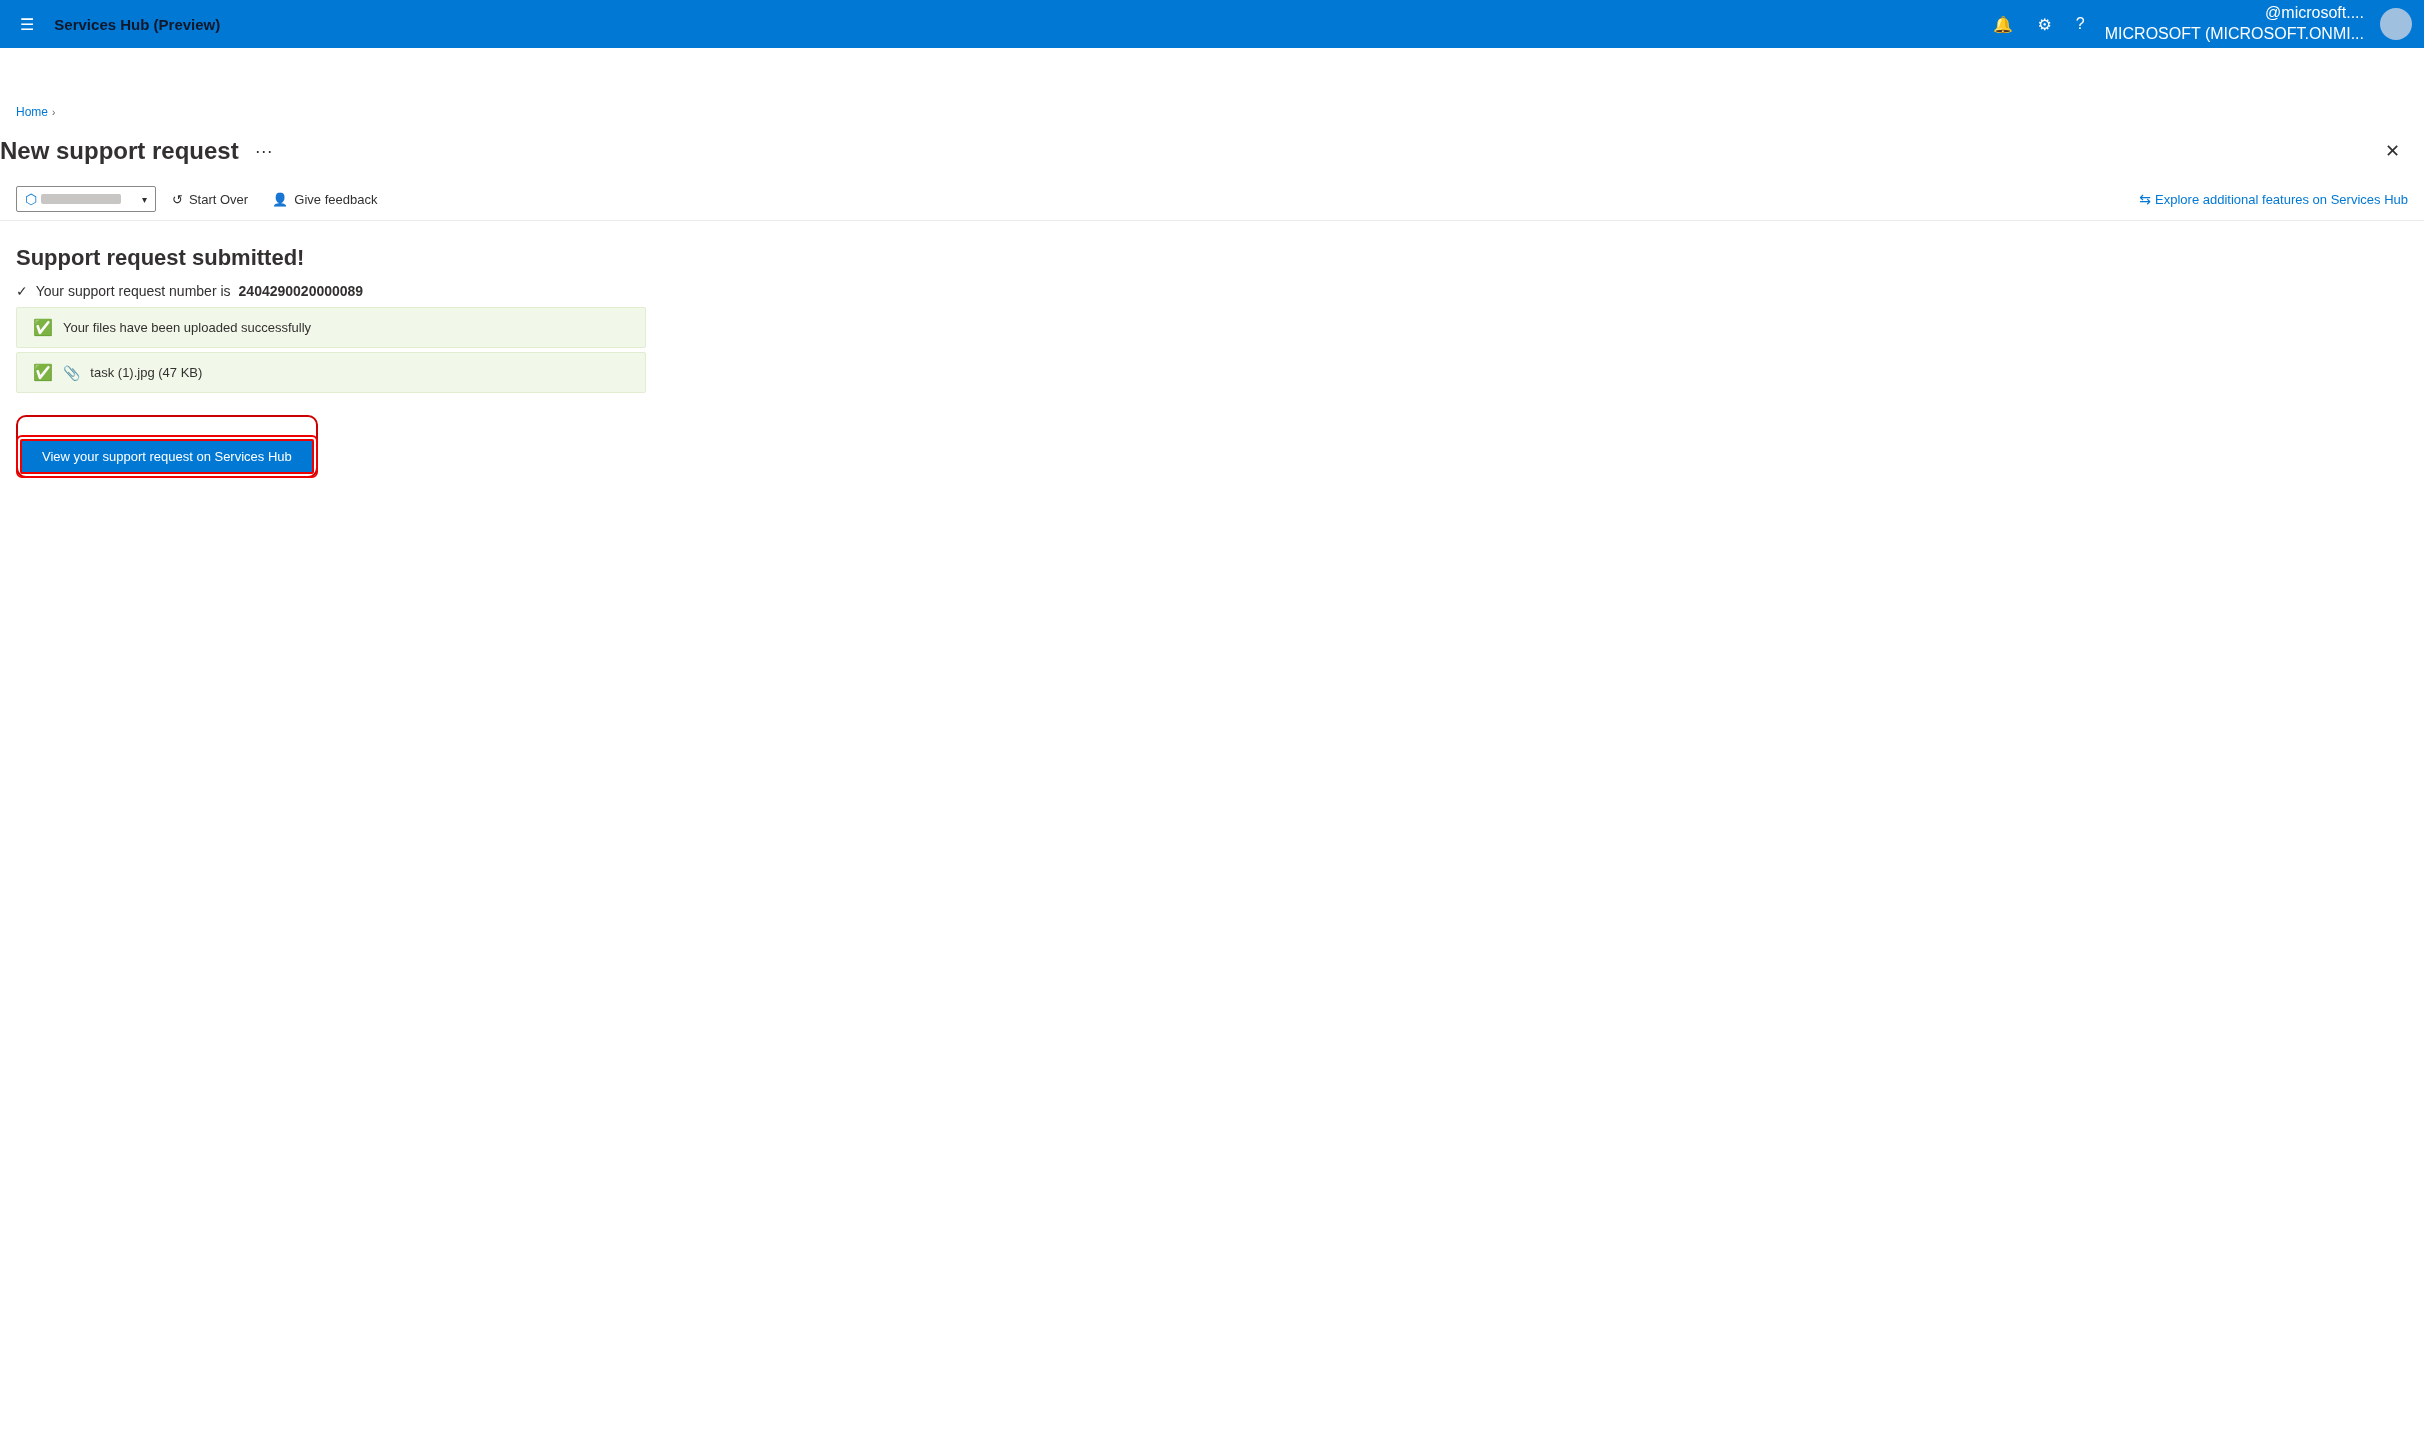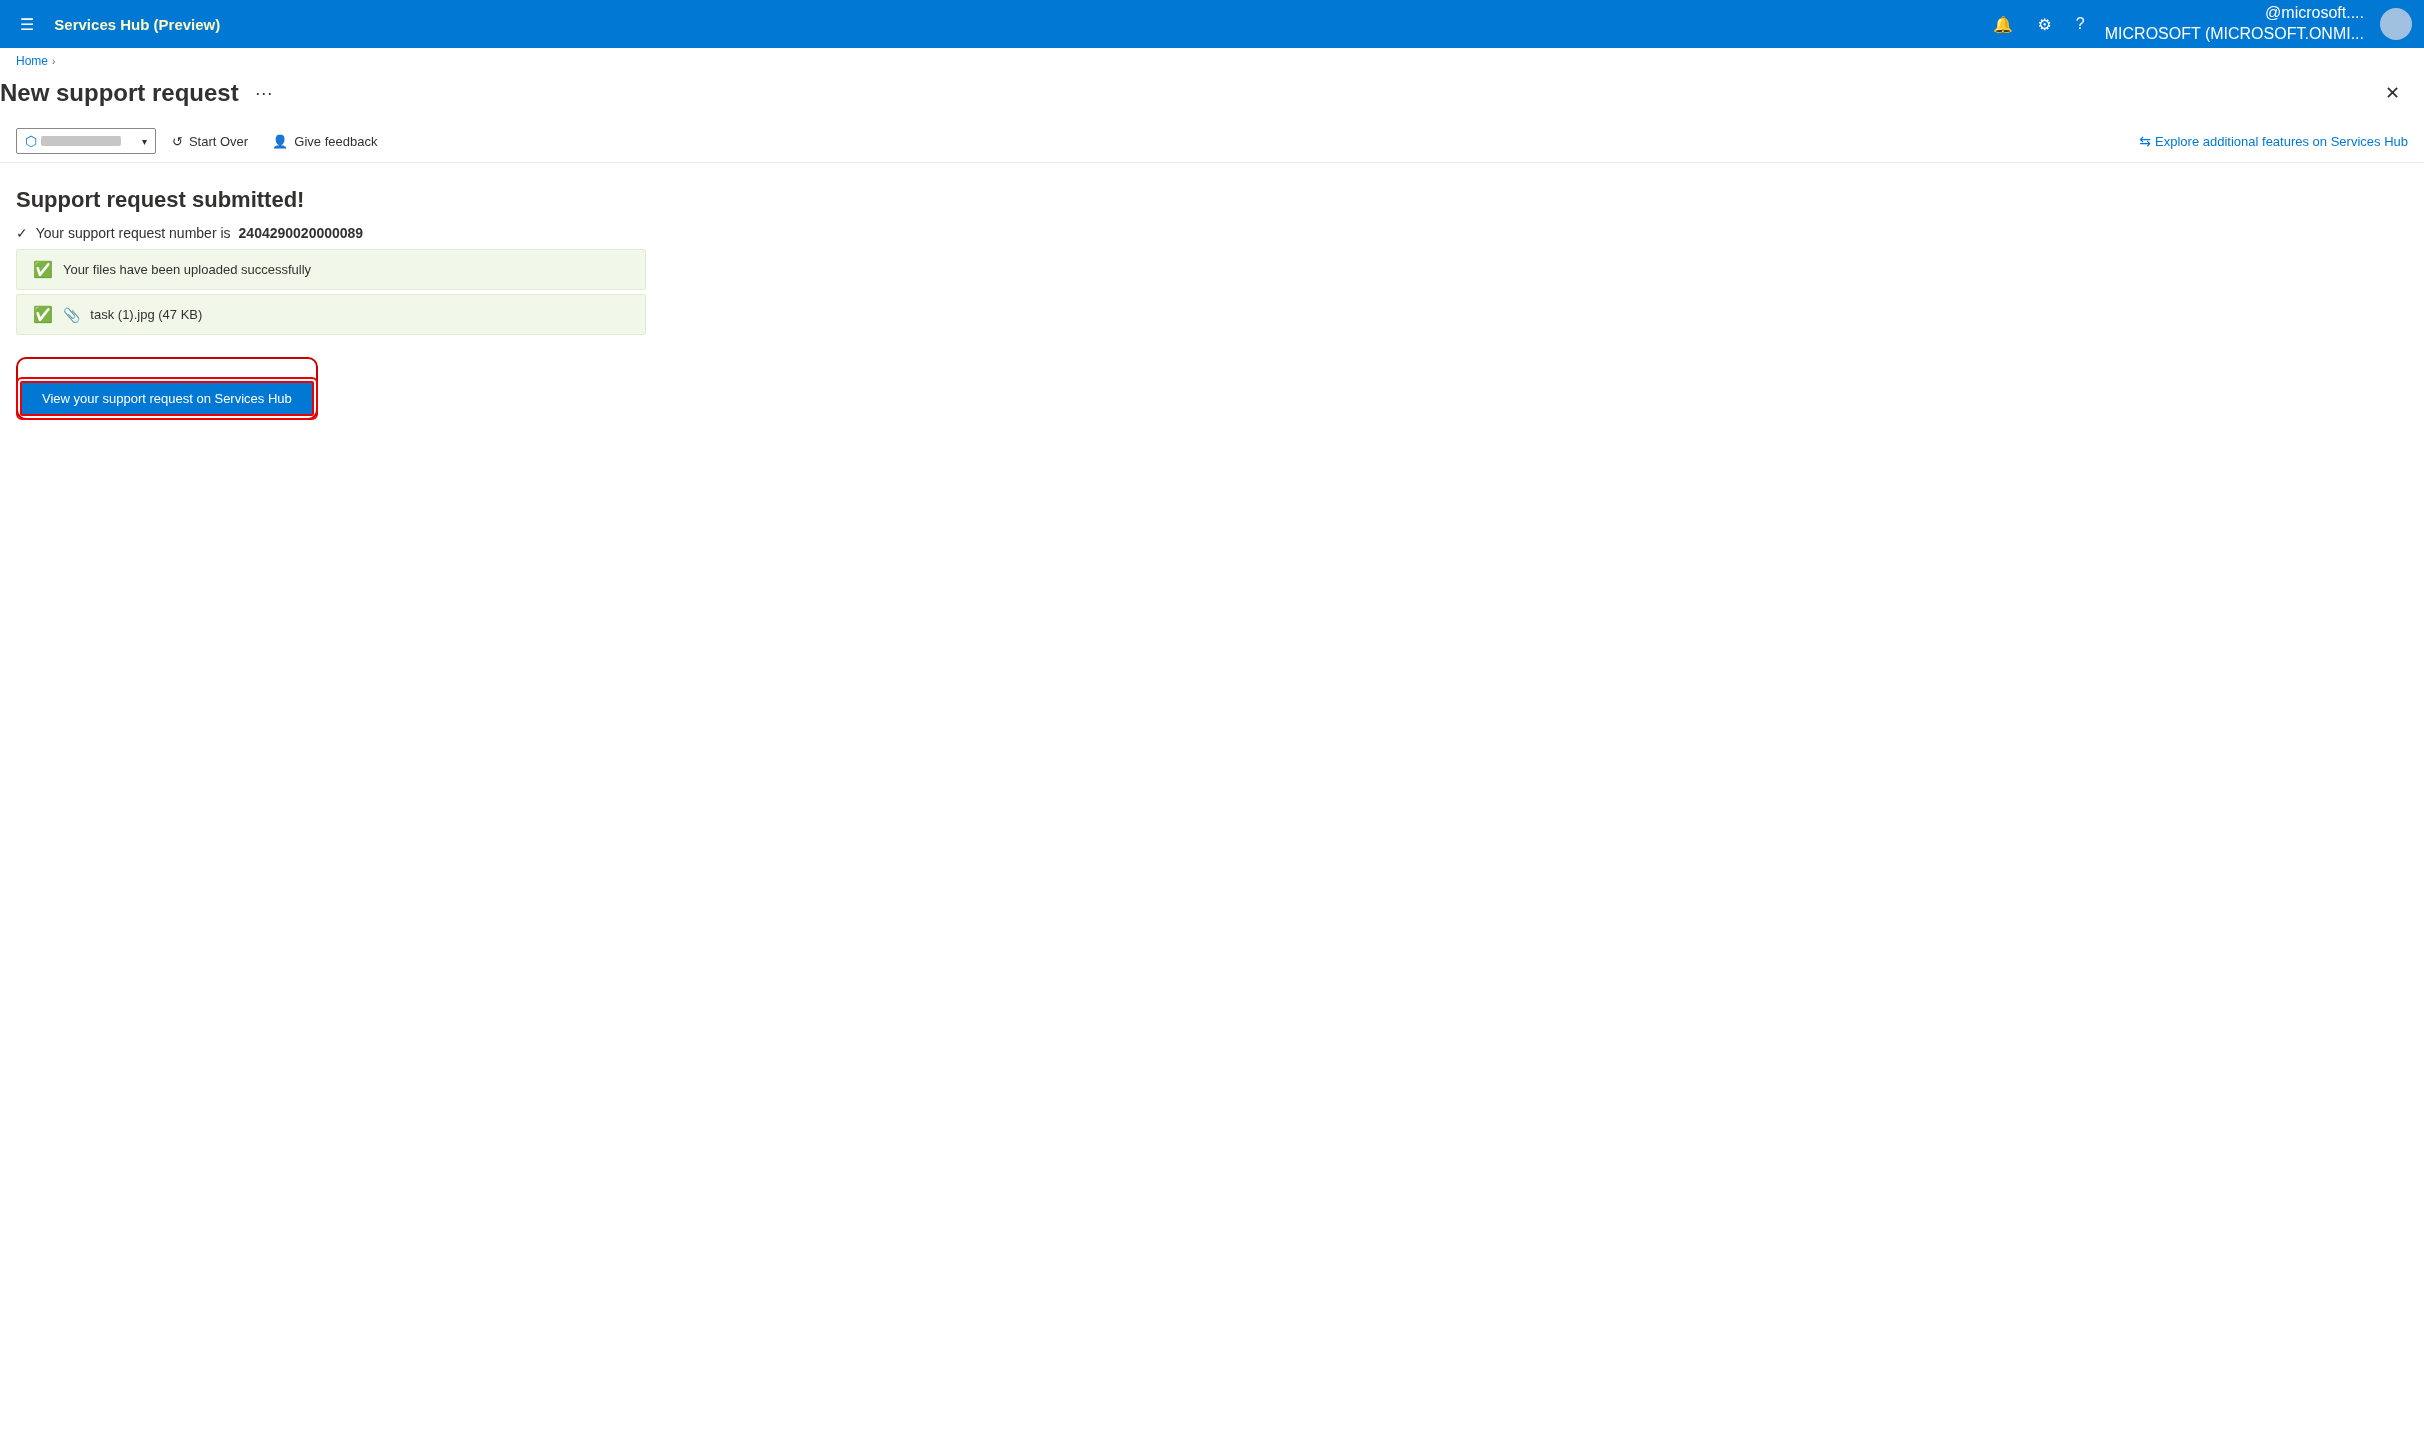--- a/index.html
+++ b/index.html
@@ -18,21 +18,21 @@
       display: flex;
       align-items: center;
       gap: 12px;
     }
     .hamburger-icon {
       color: #fff;
       font-size: 18px;
       cursor: pointer;
     }
     .app-title {
-      color: #fef9c3;
+      color: #0f172a;
       font-size: 15px;
       font-weight: 600;
     }
     .top-nav-right {
       display: flex;
       align-items: center;
       gap: 8px;
     }
     .nav-icon-btn {
       color: #fff;
@@ -56,26 +56,27 @@
     .user-avatar {
       background: #a0c0e0;
       width: 32px;
       height: 32px;
       border-radius: 50%;
       margin-left: 8px;
     }
 
     
     .breadcrumb {
-      padding: 6px 16px;
+      padding: 13px 16px;
       font-size: 12px;
       color: #0078d4;
       display: flex;
       align-items: center;
       gap: 4px;
+      margin-top: 44px;
     }
     .breadcrumb-separator {
       color: #605e5c;
       font-size: 10px;
     }
     .breadcrumb-home {
       color: #0078d4;
       cursor: pointer;
       text-decoration: none;
     }

